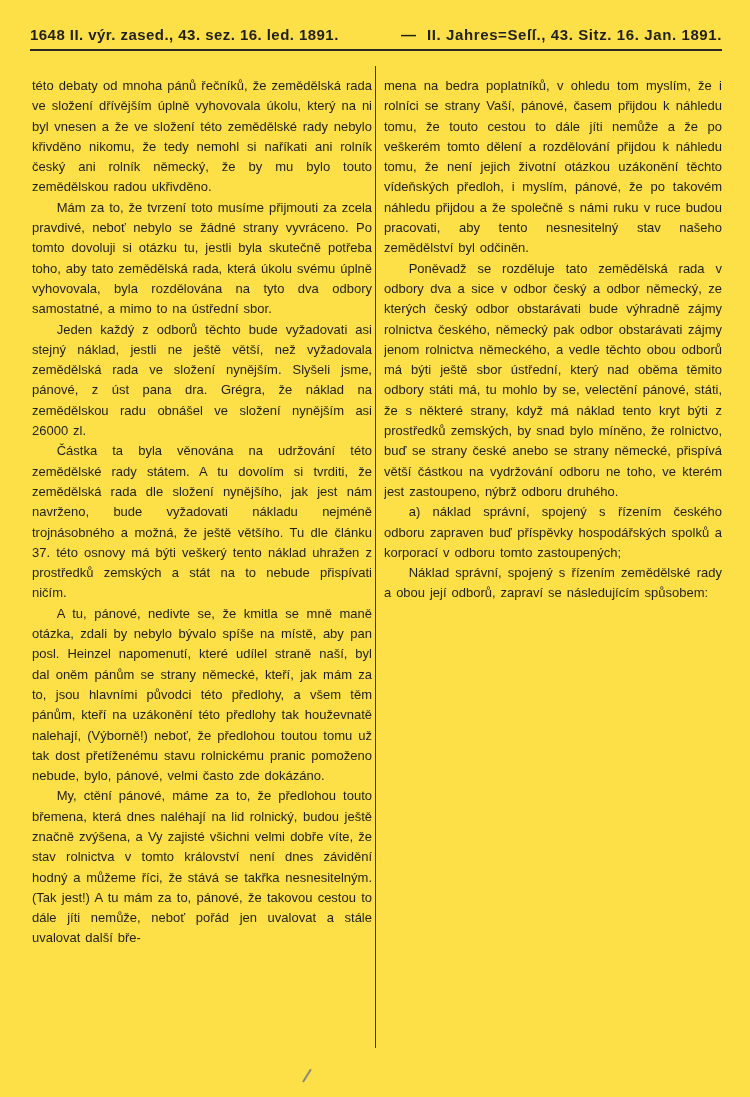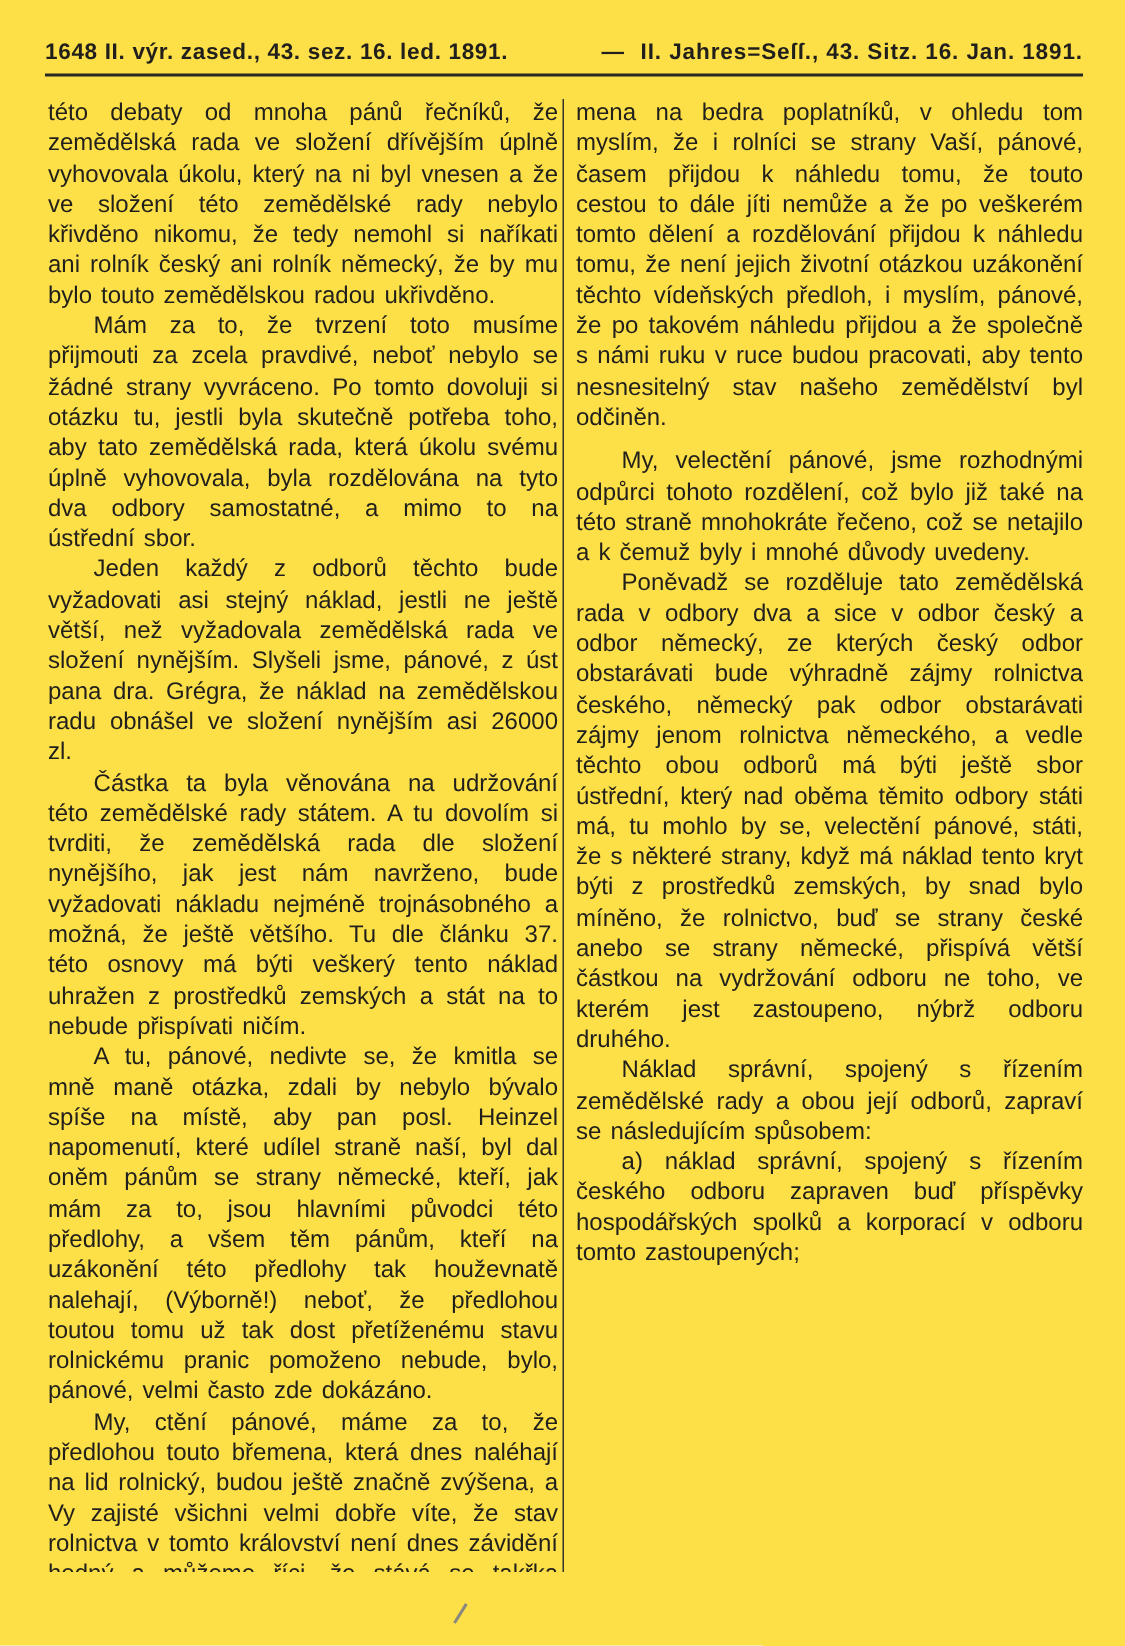--- a/index.html
+++ b/index.html
@@ -30,24 +30,24 @@
     font-weight: bold;
     letter-spacing: 0.03em;
     white-space: nowrap;
     padding-bottom: 6px;
     border-bottom: 2px solid #2a2825;
   }
   .header .sep { padding: 0 6px; }
   .header .german { letter-spacing: 0.04em; }
   .col {
     position: absolute;
-    top: 66px;
+    top: 76px;
     height: 982px;
     overflow: hidden;
-    font-size: 16px;
+    font-size: 13px;
     line-height: 20.3px;
     text-align: justify;
     word-spacing: 0.10em;
   }
   .col-left  { left: 32px;  width: 340px; }
   .col-right { left: 384px; width: 338px; }
   .divider {
     position: absolute;
     left: 375px;
     top: 66px;
@@ -87,21 +87,20 @@
       <p class="para indent">Jeden každý z odborů těchto bude vyžadovati asi stejný náklad, jestli ne ještě větší, než vyžadovala zemědělská rada ve složení nynějším. Slyšeli jsme, pánové, z úst pana dra. Grégra, že náklad na zemědělskou radu obnášel ve složení nynějším asi 26000 zl.</p>
       <p class="para indent">Částka ta byla věnována na udržování této zemědělské rady státem. A tu dovolím si tvrditi, že zemědělská rada dle složení nynějšího, jak jest nám navrženo, bude vyžadovati nákladu nejméně trojnásobného a možná, že ještě většího. Tu dle článku 37. této osnovy má býti veškerý tento náklad uhražen z prostředků zemských a stát na to nebude přispívati ničím.</p>
       <p class="para indent">A tu, pánové, nedivte se, že kmitla se mně maně otázka, zdali by nebylo bývalo spíše na místě, aby pan posl. Heinzel napomenutí, které udílel straně naší, byl dal oněm pánům se strany německé, kteří, jak mám za to, jsou hlavními původci této předlohy, a všem těm pánům, kteří na uzákonění této předlohy tak houževnatě nalehají, (Výborně!) neboť, že předlohou toutou tomu už tak dost přetíženému stavu rolnickému pranic pomoženo nebude, bylo, pánové, velmi často zde dokázáno.</p>
       <p class="para indent">My, ctění pánové, máme za to, že předlohou touto břemena, která dnes naléhají na lid rolnický, budou ještě značně zvýšena, a Vy zajisté všichni velmi dobře víte, že stav rolnictva v tomto království není dnes závidění hodný a můžeme říci, že stává se takřka nesnesitelným. (Tak jest!) A tu mám za to, pánové, že takovou cestou to dále jíti nemůže, neboť pořád jen uvalovat a stále uvalovat další bře-</p>
     </div>
 
   <div class="divider"></div>
 
   <div class="col col-right" id="col-right">
       <p class="para">mena na bedra poplatníků, v ohledu tom myslím, že i rolníci se strany Vaší, pánové, časem přijdou k náhledu tomu, že touto cestou to dále jíti nemůže a že po veškerém tomto dělení a rozdělování přijdou k náhledu tomu, že není jejich životní otázkou uzákonění těchto vídeňských předloh, i myslím, pánové, že po takovém náhledu přijdou a že společně s námi ruku v ruce budou pracovati, aby tento nesnesitelný stav našeho zemědělství byl odčiněn.</p>
-      <p class="para indent gap">My, velectění pánové, jsme rozhodnými odpůrci tohoto rozdělení, což bylo již také na této straně mnohokráte řečeno, což se netajilo a k čemuž byly i mnohé důvody uvedeny.</p>
       <p class="para indent">Poněvadž se rozděluje tato zemědělská rada v odbory dva a sice v odbor český a odbor německý, ze kterých český odbor obstarávati bude výhradně zájmy rolnictva českého, německý pak odbor obstarávati zájmy jenom rolnictva německého, a vedle těchto obou odborů má býti ještě sbor ústřední, který nad oběma těmito odbory státi má, tu mohlo by se, velectění pánové, státi, že s některé strany, když má náklad tento kryt býti z prostředků zemských, by snad bylo míněno, že rolnictvo, buď se strany české anebo se strany německé, přispívá větší částkou na vydržování odboru ne toho, ve kterém jest zastoupeno, nýbrž odboru druhého.</p>
+      <p class="para indent">a) náklad správní, spojený s řízením českého odboru zapraven buď příspěvky hospodářských spolků a korporací v odboru tomto zastoupených;</p>
       <p class="para indent">Náklad správní, spojený s řízením zemědělské rady a obou její odborů, zapraví se následujícím spůsobem:</p>
-      <p class="para indent">a) náklad správní, spojený s řízením českého odboru zapraven buď příspěvky hospodářských spolků a korporací v odboru tomto zastoupených;</p>
     </div>
 
   <div class="artifact"></div>
 
 </div>
 
 </body></html>

